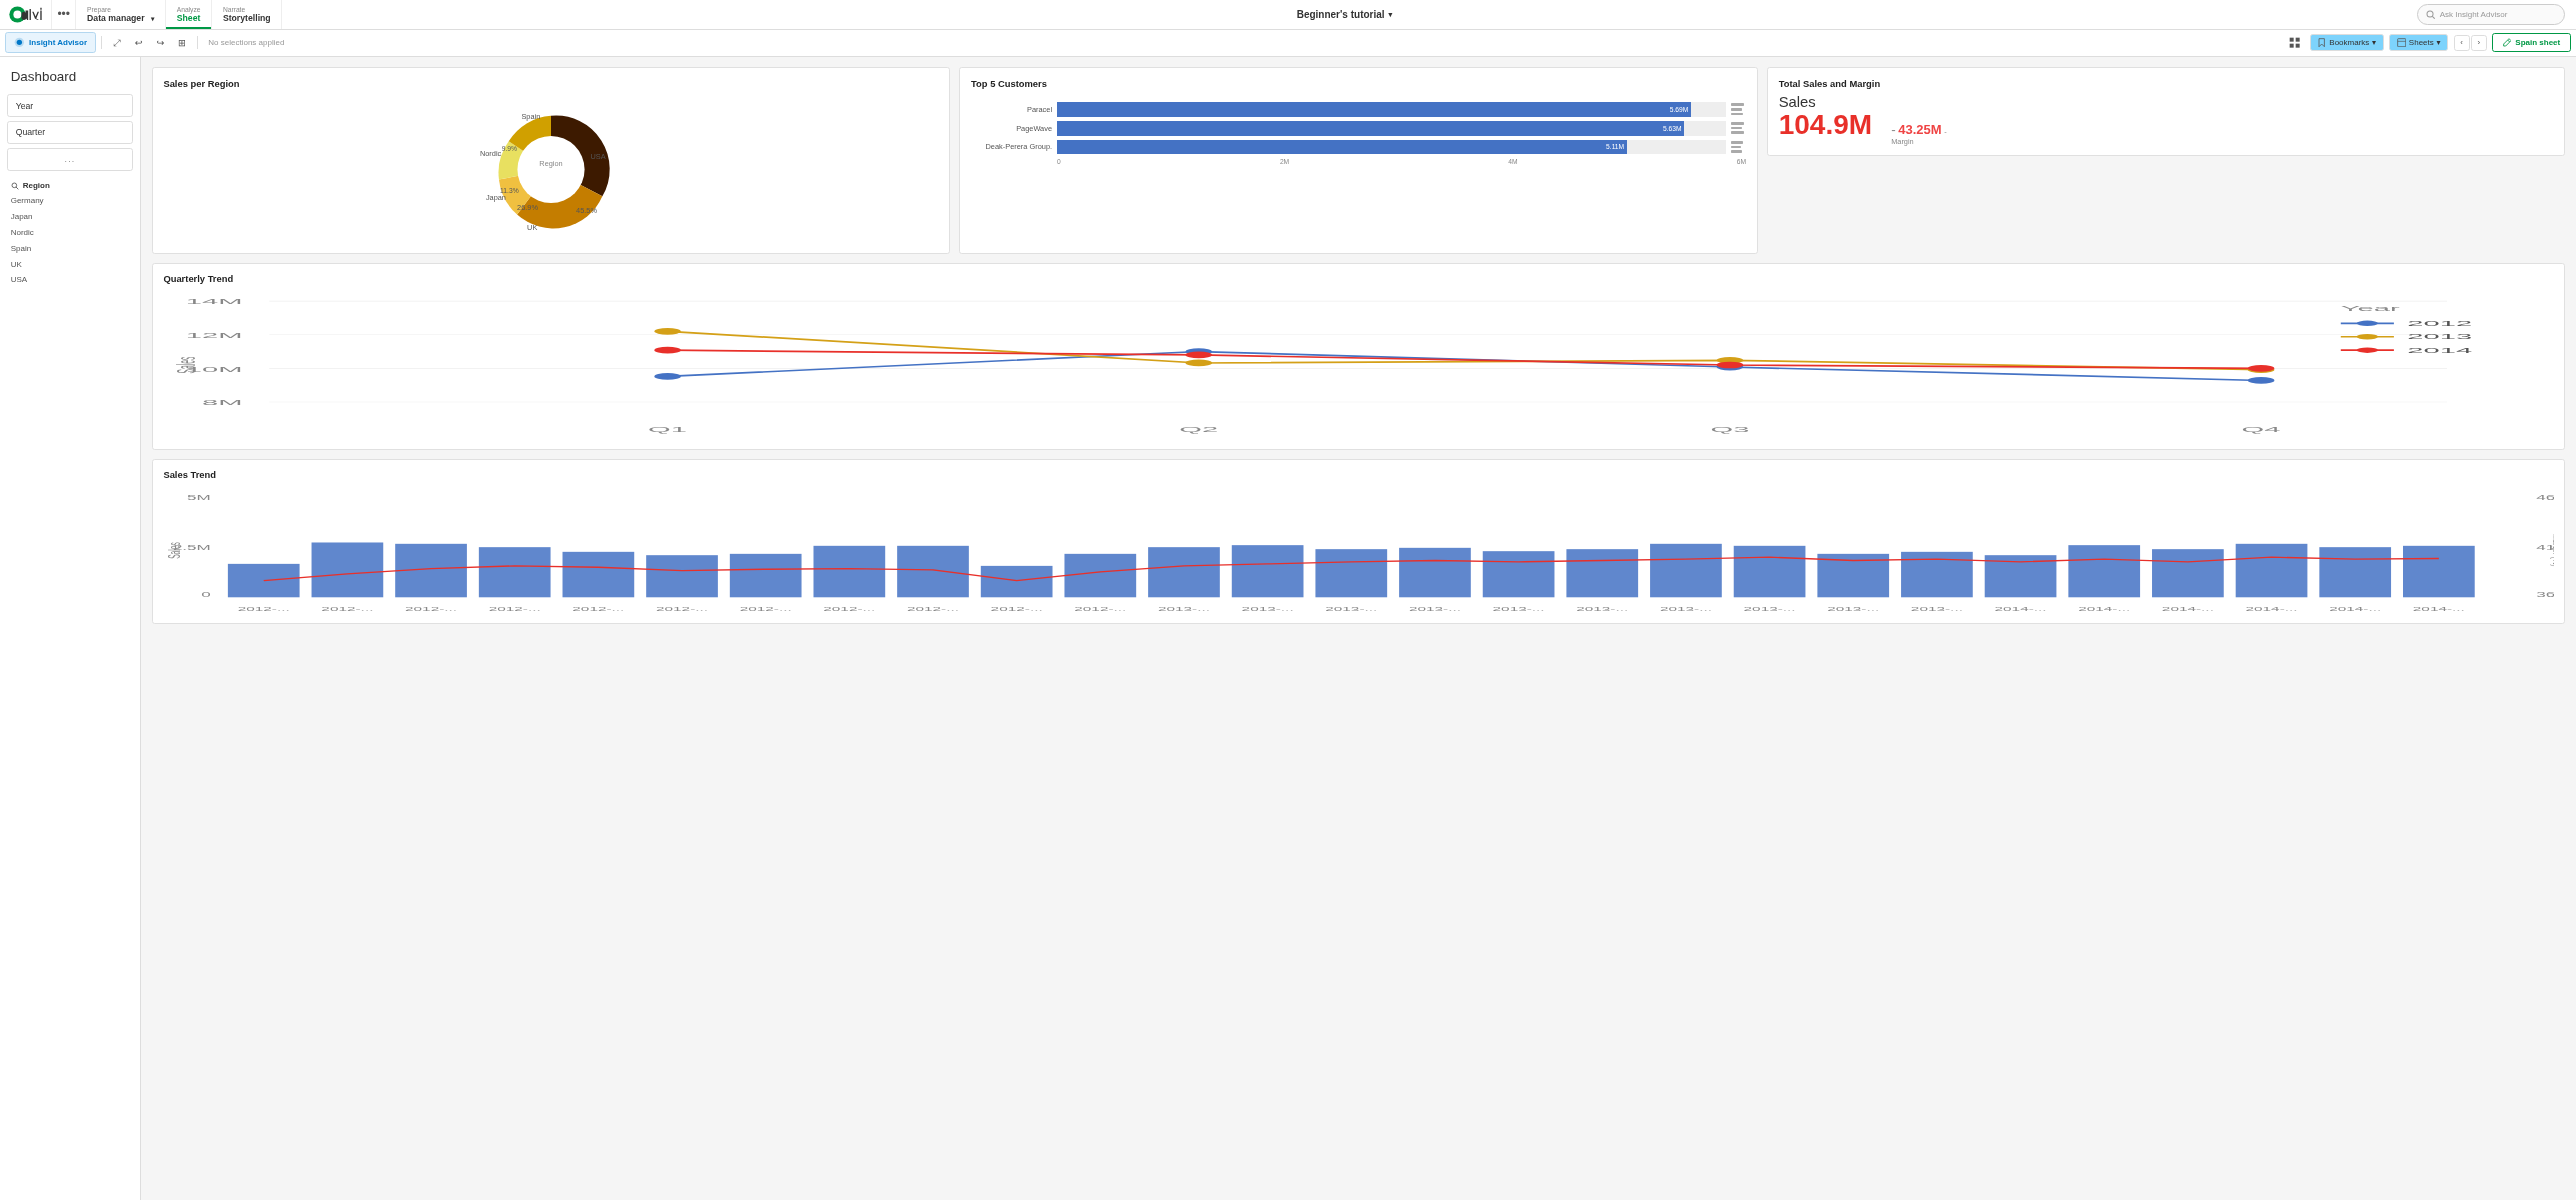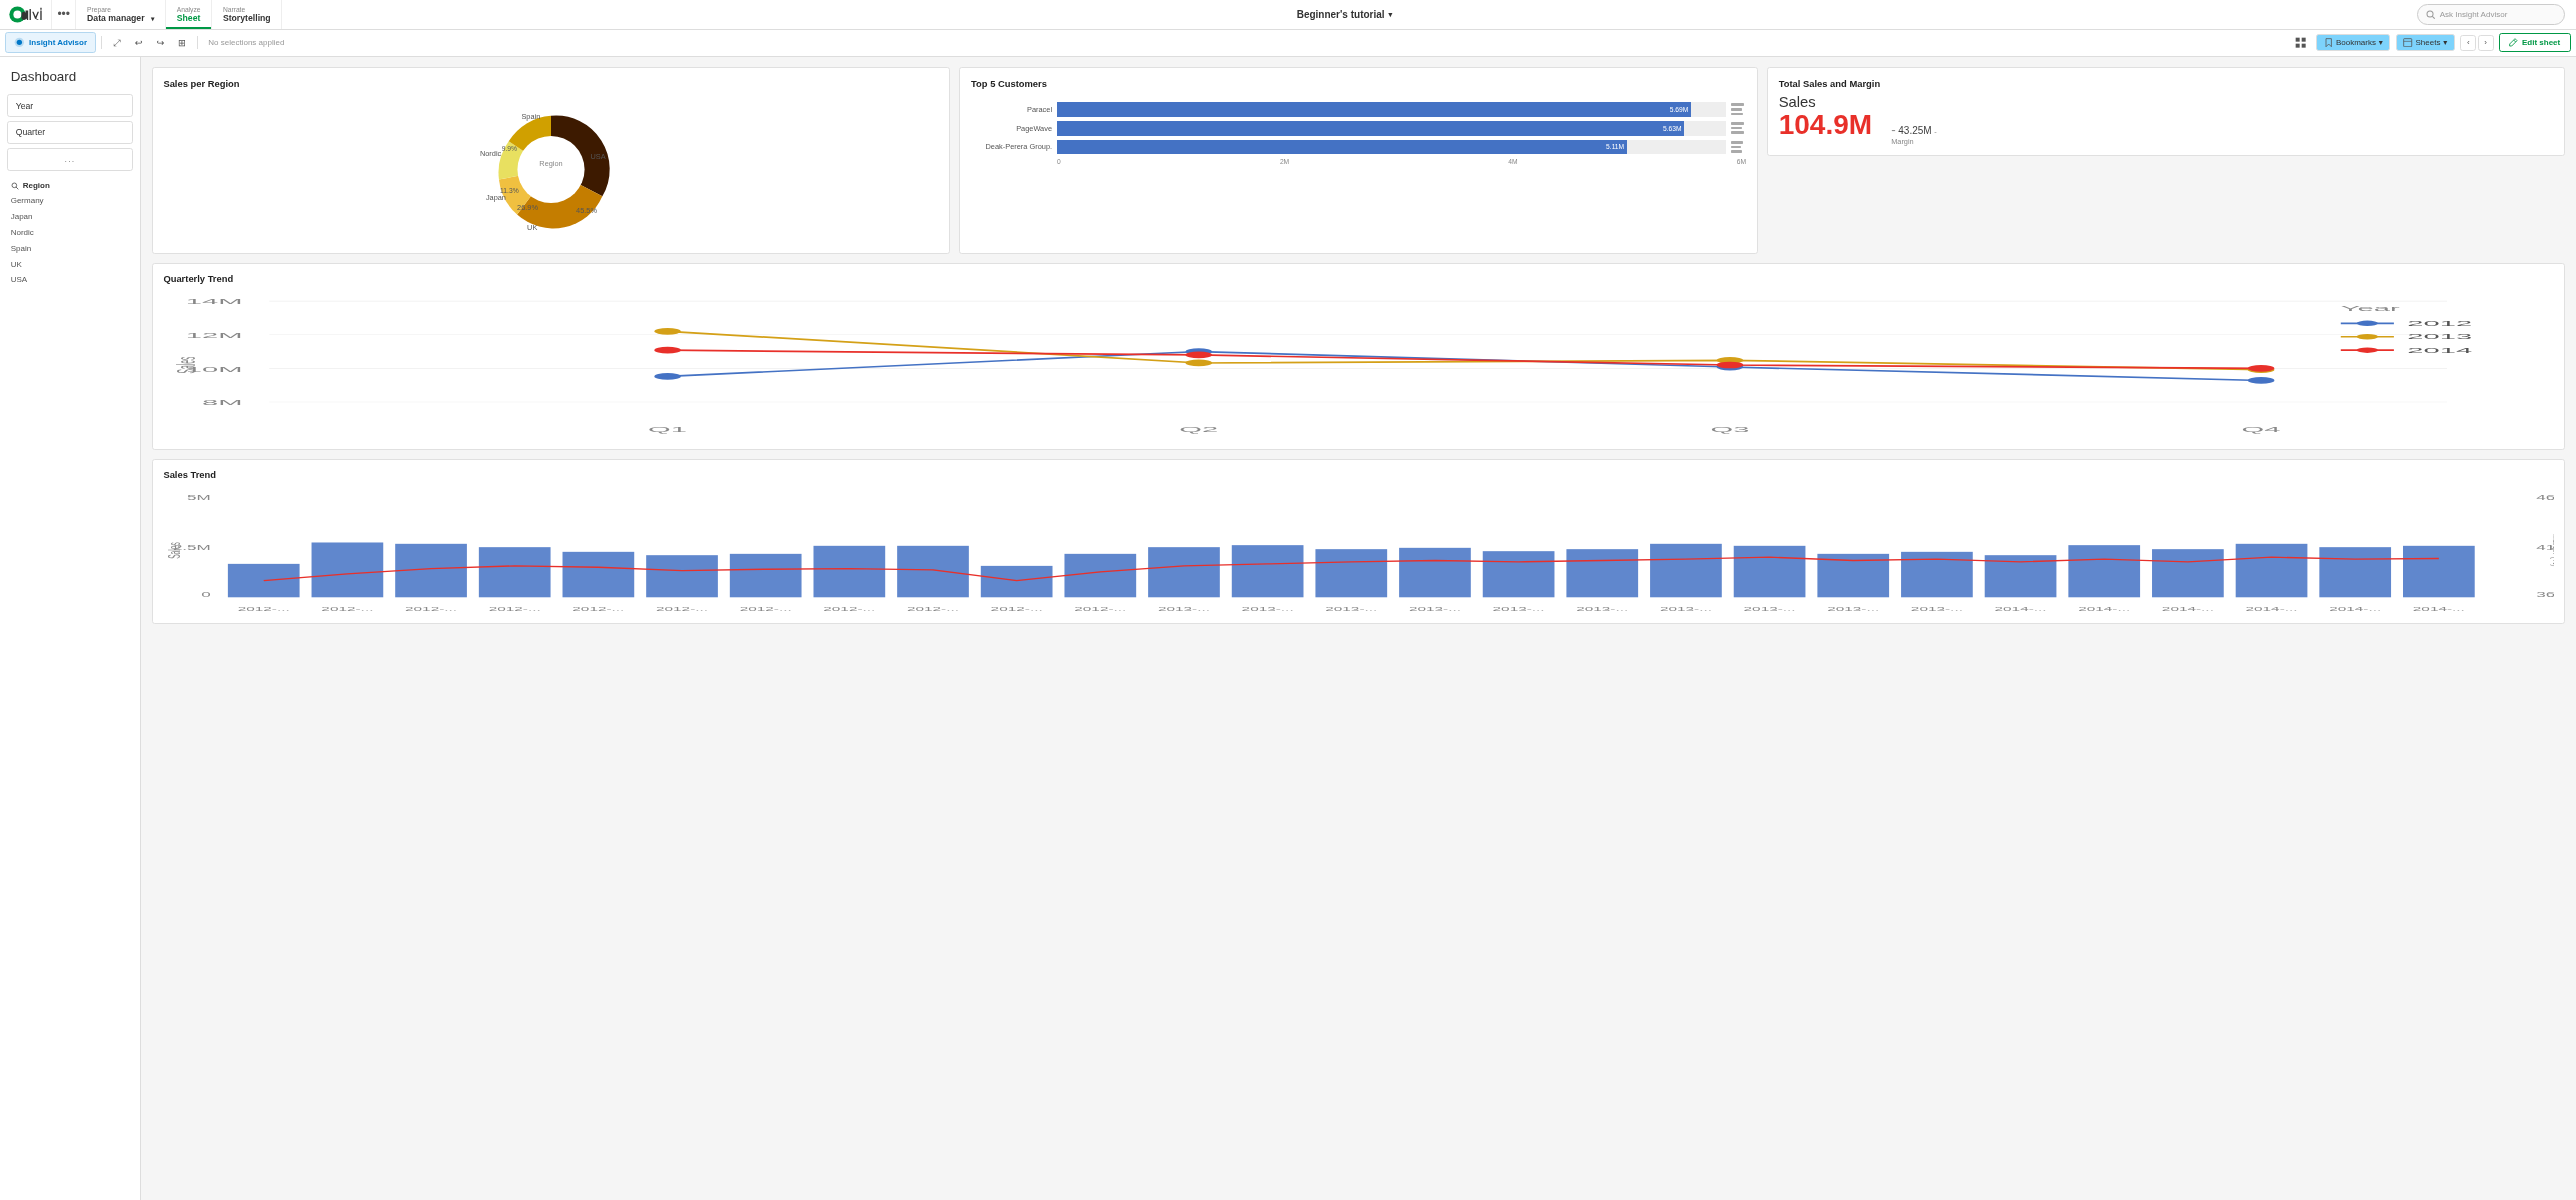--- a/index.html
+++ b/index.html
@@ -74,21 +74,21 @@
     .bar-value { font-size: 6.7px; color: #fff; white-space: nowrap; }
     .bar-icon { width: 14.8px; display: flex; flex-direction: column; gap: 2px; }
     .bar-icon-line { height: 2.7px; background: #aaa; border-radius: 0.7px; }
     .bar-axis { display: flex; justify-content: space-between; font-size: 6.7px; color: #888; padding: 0 0 0 86px; }
 
     
     .kpi-card { background: #fff; border-radius: 2.7px; border: 0.7px solid #e0e0e0; padding: 9.4px 10.7px; }
     .kpi-label { font-size: 9.4px; font-weight: 700; color: #222; margin-bottom: 5.4px; }
     .kpi-sales-label { font-size: 14.8px; font-weight: 300; color: #333; }
     .kpi-value { font-size: 28px; font-weight: 700; color: #e8302a; line-height: 1.1; }
-    .kpi-margin { font-size: 10px; color: #404040; font-weight: 400; }
+    .kpi-margin { font-size: 13px; color: #ef4444; font-weight: 700; }
     .kpi-margin-label { font-size: 7.4px; color: #888; }
 
     
     .profit-bar-labels { display: flex; justify-content: space-between; font-size: 7.4px; color: #888; margin-bottom: 2.7px; }
     .profit-bar { display: flex; height: 19px; border-radius: 1.3px; overflow: hidden; }
     .profit-bar-red { background: #e8302a; }
     .profit-bar-green { background: #5cb85c; }
     .profit-bar-value { font-size: 8.7px; font-weight: 600; color: #555; text-align: right; margin-top: 2.7px; }
 
     
@@ -188,21 +188,21 @@
     </div>
     <div class="nav-arrows">
       <div class="nav-arrow">‹</div>
       <div class="nav-arrow">›</div>
     </div>
     <div class="edit-sheet-btn">
       <svg width="8.7" height="8.7" viewBox="0 0 13 13">
         <path d="M9 1 L12 4 L4 12 L1 12 L1 9 Z" stroke="#009845" stroke-width="1.3" fill="none"></path>
         <line x1="7" y1="3" x2="10" y2="6" stroke="#009845" stroke-width="1.3"></line>
       </svg>
-      <span>Edit sheet</span>
+      <span>Spain sheet</span>
     </div>
   </div>
 </div>
 
 <div class="main-layout">
 
   <div class="sidebar">
     <div class="dashboard-title">Dashboard</div>
 
     <div class="filter-card">Year</div>

